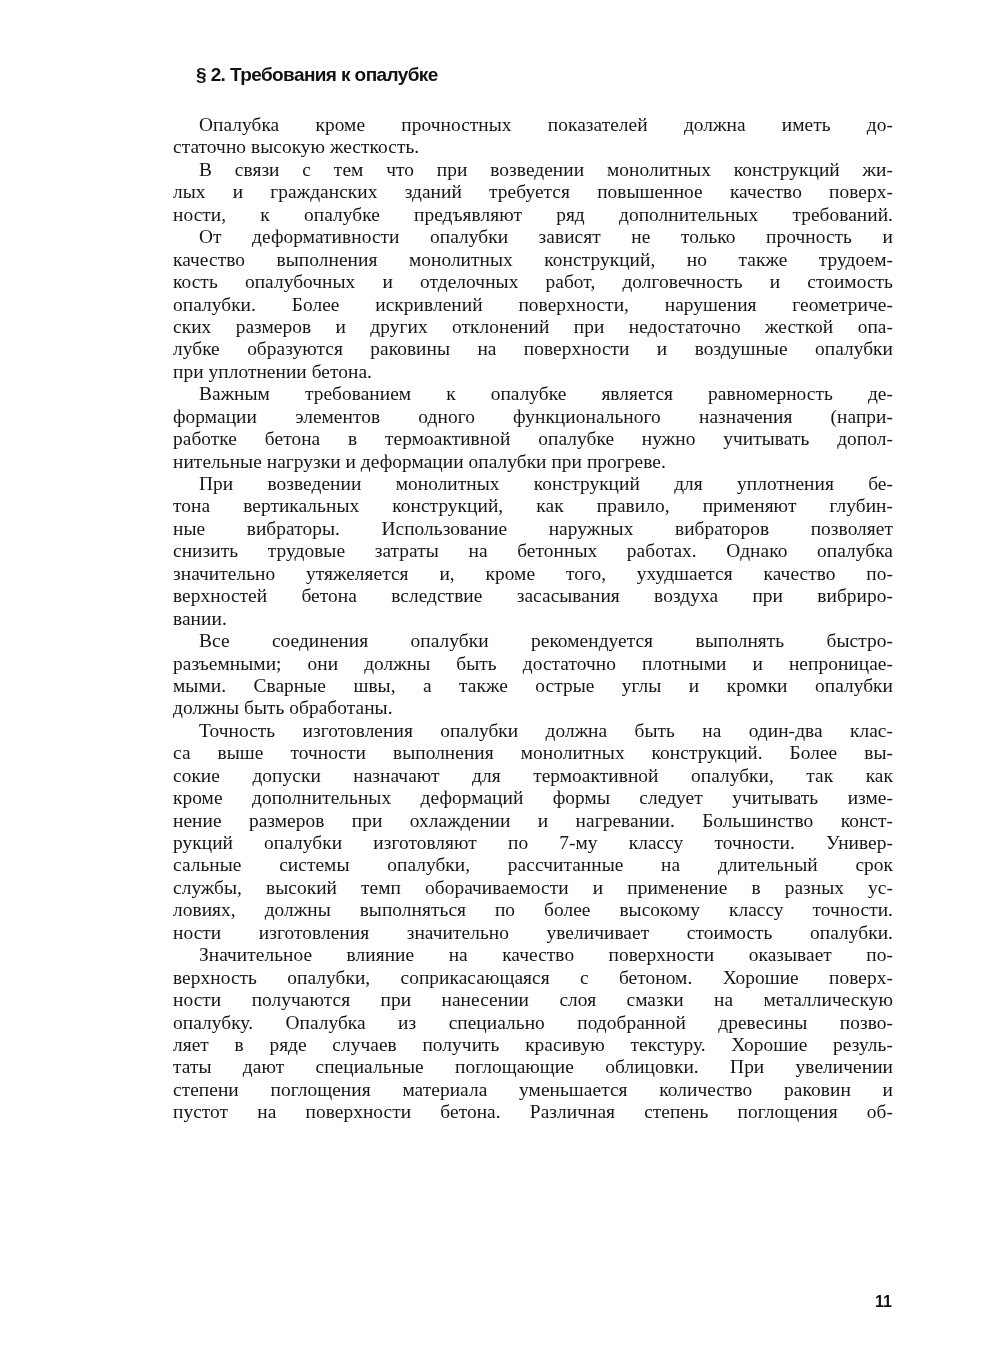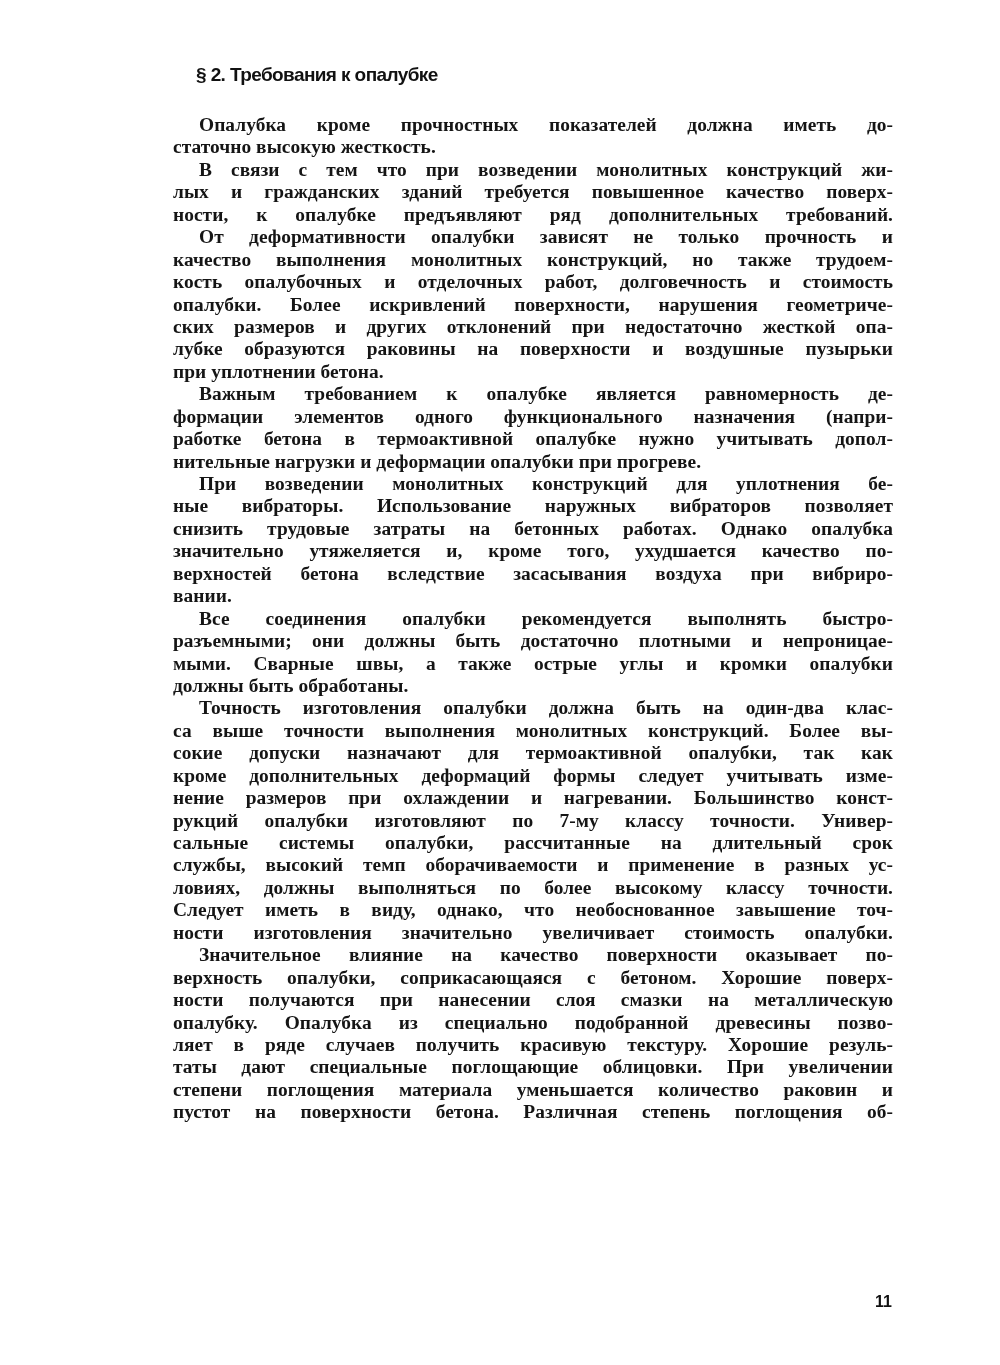--- a/index.html
+++ b/index.html
@@ -13,21 +13,21 @@
     font-family: "Liberation Sans", sans-serif; font-weight: bold; font-size: 19px;
     letter-spacing: -0.6px; color: #111;
   }
   .body {
     position: absolute; left: 173px; top: 114px; width: 720px;
     font-family: "Liberation Serif", serif; font-size: 19.4px; line-height: 22.45px;
     letter-spacing: 0.05px; color: #151515;
   }
   .line {
     display: block; white-space: nowrap; height: 22.45px;
-    text-align: justify; text-align-last: justify; font-weight: bold;
+    text-align: justify; text-align-last: justify;
   }
   .line.first { padding-left: 26px; }
   .line.last { text-align-last: left; }
   .pageno {
     position: absolute; left: 875px; top: 1293px;
     font-family: "Liberation Sans", sans-serif; font-weight: bold; font-size: 16px; color: #111;
   }
 </style>
 </head>
 <body>
@@ -47,33 +47,34 @@
       <span class="line">лых и гражданских зданий требуется повышенное качество поверх-</span>
       <span class="line">ности, к опалубке предъявляют ряд дополнительных требований.</span>
     </div>
 
     <div>
       <span class="line first">От деформативности опалубки зависят не только прочность и</span>
       <span class="line">качество выполнения монолитных конструкций, но также трудоем-</span>
       <span class="line">кость опалубочных и отделочных работ, долговечность и стоимость</span>
       <span class="line">опалубки. Более искривлений поверхности, нарушения геометриче-</span>
       <span class="line">ских размеров и других отклонений при недостаточно жесткой опа-</span>
-      <span class="line">лубке образуются раковины на поверхности и воздушные пузырьки</span>
+      <span class="line">лубке образуются раковины на поверхности и воздушные опалубки</span>
       <span class="line last">при уплотнении бетона.</span>
     </div>
 
     <div>
       <span class="line first">Важным требованием к опалубке является равномерность де-</span>
       <span class="line">формации элементов одного функционального назначения (напри-</span>
       <span class="line">работке бетона в термоактивной опалубке нужно учитывать допол-</span>
       <span class="line last">нительные нагрузки и деформации опалубки при прогреве.</span>
     </div>
 
     <div>
       <span class="line first">При возведении монолитных конструкций для уплотнения бе-</span>
+      <span class="line">тона вертикальных конструкций, как правило, применяют глубин-</span>
       <span class="line">ные вибраторы. Использование наружных вибраторов позволяет</span>
       <span class="line">снизить трудовые затраты на бетонных работах. Однако опалубка</span>
       <span class="line">значительно утяжеляется и, кроме того, ухудшается качество по-</span>
       <span class="line">верхностей бетона вследствие засасывания воздуха при вибриро-</span>
       <span class="line last">вании.</span>
     </div>
 
     <div>
       <span class="line first">Все соединения опалубки рекомендуется выполнять быстро-</span>
       <span class="line">разъемными; они должны быть достаточно плотными и непроницае-</span>
@@ -84,21 +85,20 @@
     <div>
       <span class="line first">Точность изготовления опалубки должна быть на один-два клас-</span>
       <span class="line">са выше точности выполнения монолитных конструкций. Более вы-</span>
       <span class="line">сокие допуски назначают для термоактивной опалубки, так как</span>
       <span class="line">кроме дополнительных деформаций формы следует учитывать изме-</span>
       <span class="line">нение размеров при охлаждении и нагревании. Большинство конст-</span>
       <span class="line">рукций опалубки изготовляют по 7-му классу точности. Универ-</span>
       <span class="line">сальные системы опалубки, рассчитанные на длительный срок</span>
       <span class="line">службы, высокий темп оборачиваемости и применение в разных ус-</span>
       <span class="line">ловиях, должны выполняться по более высокому классу точности.</span>
-      <span class="line">Следует иметь в виду, однако, что необоснованное завышение точ-</span>
       <span class="line">ности изготовления значительно увеличивает стоимость опалубки.</span>
     </div>
 
     <div>
       <span class="line first">Значительное влияние на качество поверхности оказывает по-</span>
       <span class="line">верхность опалубки, соприкасающаяся с бетоном. Хорошие поверх-</span>
       <span class="line">ности получаются при нанесении слоя смазки на металлическую</span>
       <span class="line">опалубку. Опалубка из специально подобранной древесины позво-</span>
       <span class="line">ляет в ряде случаев получить красивую текстуру. Хорошие резуль-</span>
       <span class="line">таты дают специальные поглощающие облицовки. При увеличении</span>

